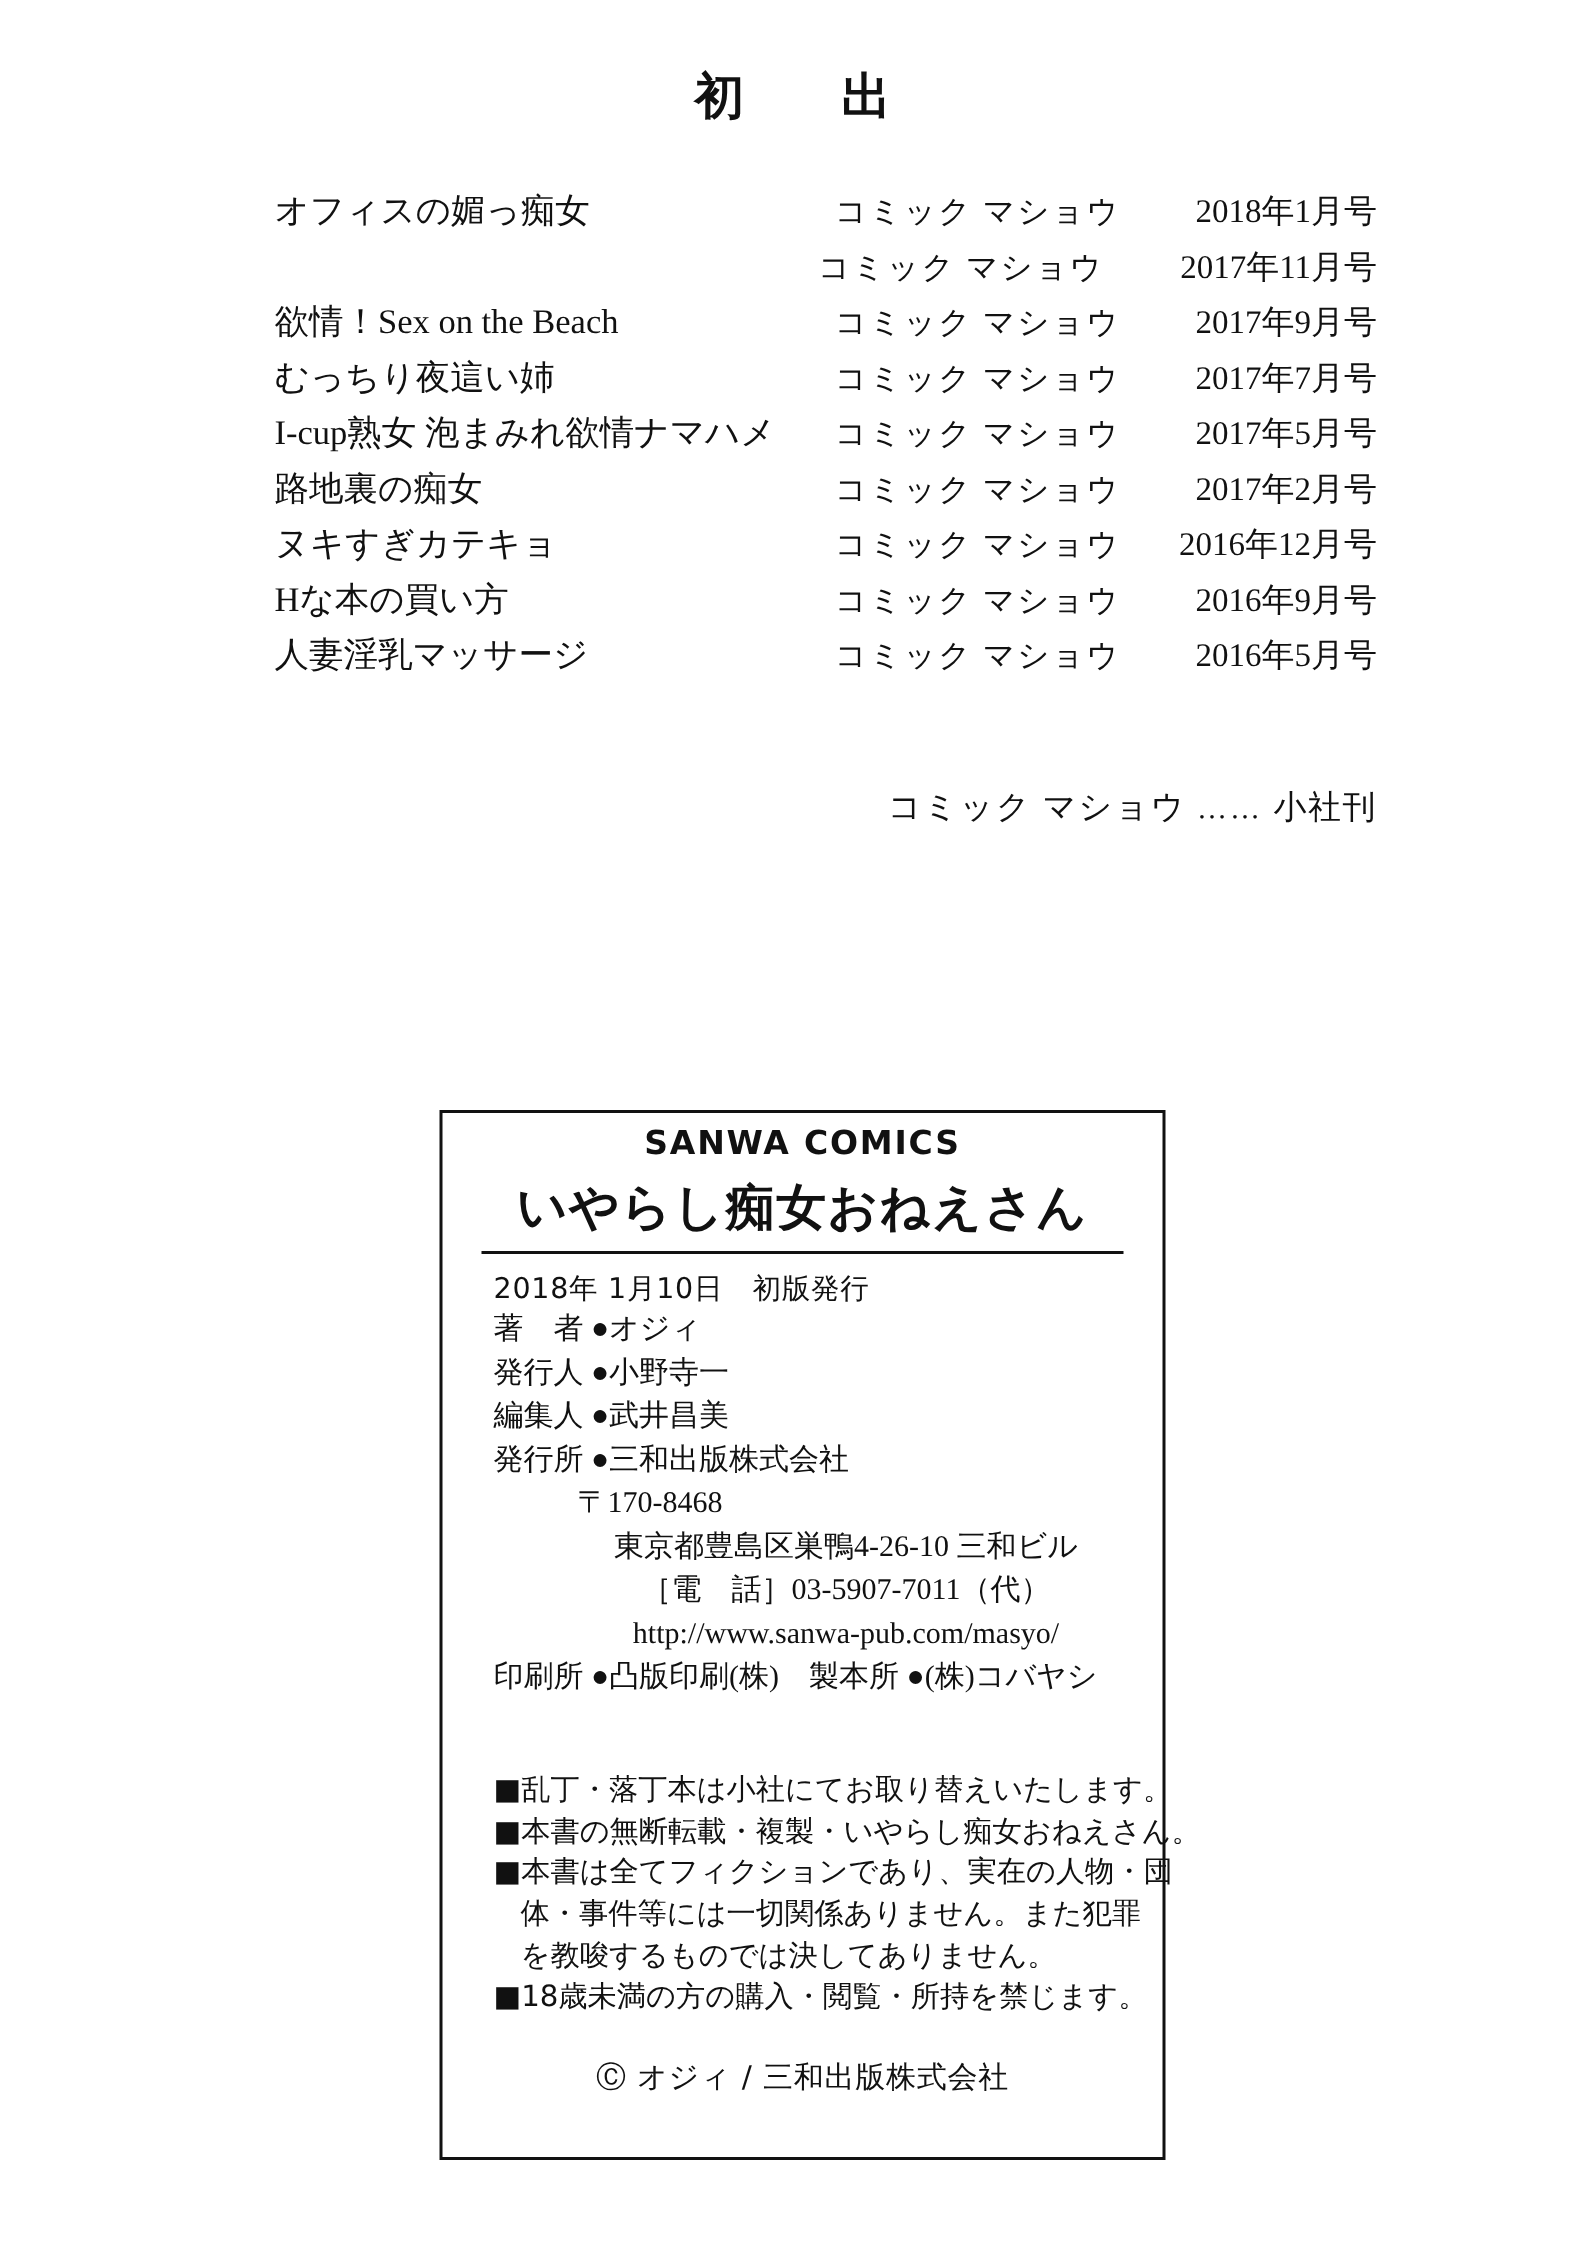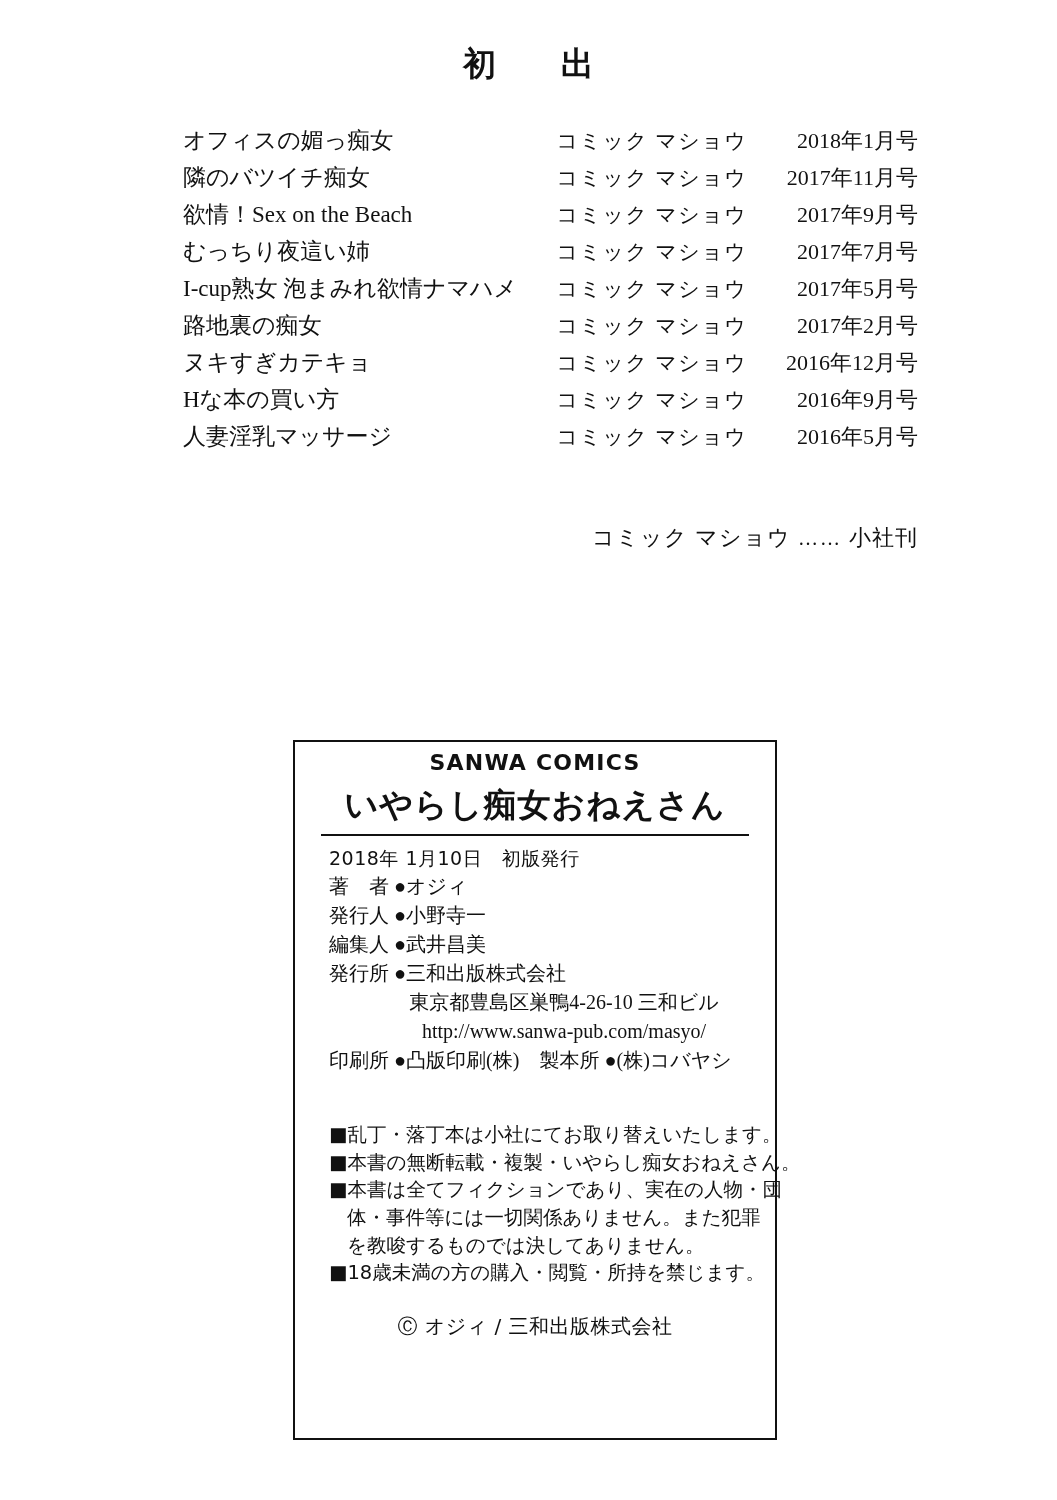--- a/index.html
+++ b/index.html
@@ -162,21 +162,20 @@
 
 <div class="credits">
 
   <div class="credit-row">
     <span class="credit-work">オフィスの媚っ痴女</span>
     <span class="credit-mag">コミック マショウ</span>
     <span class="credit-issue">2018年1月号</span>
   </div>
 
   <div class="credit-row">
-    <span class="credit-work">隣のバツイチ痴女</span>
     <span class="credit-mag">コミック マショウ</span>
     <span class="credit-issue">2017年11月号</span>
   </div>
 
   <div class="credit-row">
     <span class="credit-work">欲情！Sex on the Beach</span>
     <span class="credit-mag">コミック マショウ</span>
     <span class="credit-issue">2017年9月号</span>
   </div>
 
@@ -229,21 +228,23 @@
     <div class="imprint">SANWA COMICS</div>
     <div class="book-title">いやらし痴女おねえさん</div>
     <div class="title-rule"></div>
     <div class="pubdate">2018年 1月10日　初版発行</div>
 
     <div class="staff">
       <div>著　者 ●オジィ</div>
       <div>発行人 ●小野寺一</div>
       <div>編集人 ●武井昌美</div>
       <div>発行所 ●三和出版株式会社</div>
+      <div class="indent-1">〒170-8468</div>
       <div class="indent-2">東京都豊島区巣鴨4-26-10  三和ビル</div>
+      <div class="indent-2">［電　話］03-5907-7011（代）</div>
       <div class="indent-2">http://www.sanwa-pub.com/masyo/</div>
       <div>印刷所 ●凸版印刷(株)　製本所 ●(株)コバヤシ</div>
     </div>
 
     <div class="notices">
       <div>■乱丁・落丁本は小社にてお取り替えいたします。</div>
       <div>■本書の無断転載・複製・いやらし痴女おねえさん。</div>
       <div>■本書は全てフィクションであり、実在の人物・団</div>
       <div class="cont">体・事件等には一切関係ありません。また犯罪</div>
       <div class="cont">を教唆するものでは決してありません。</div>

